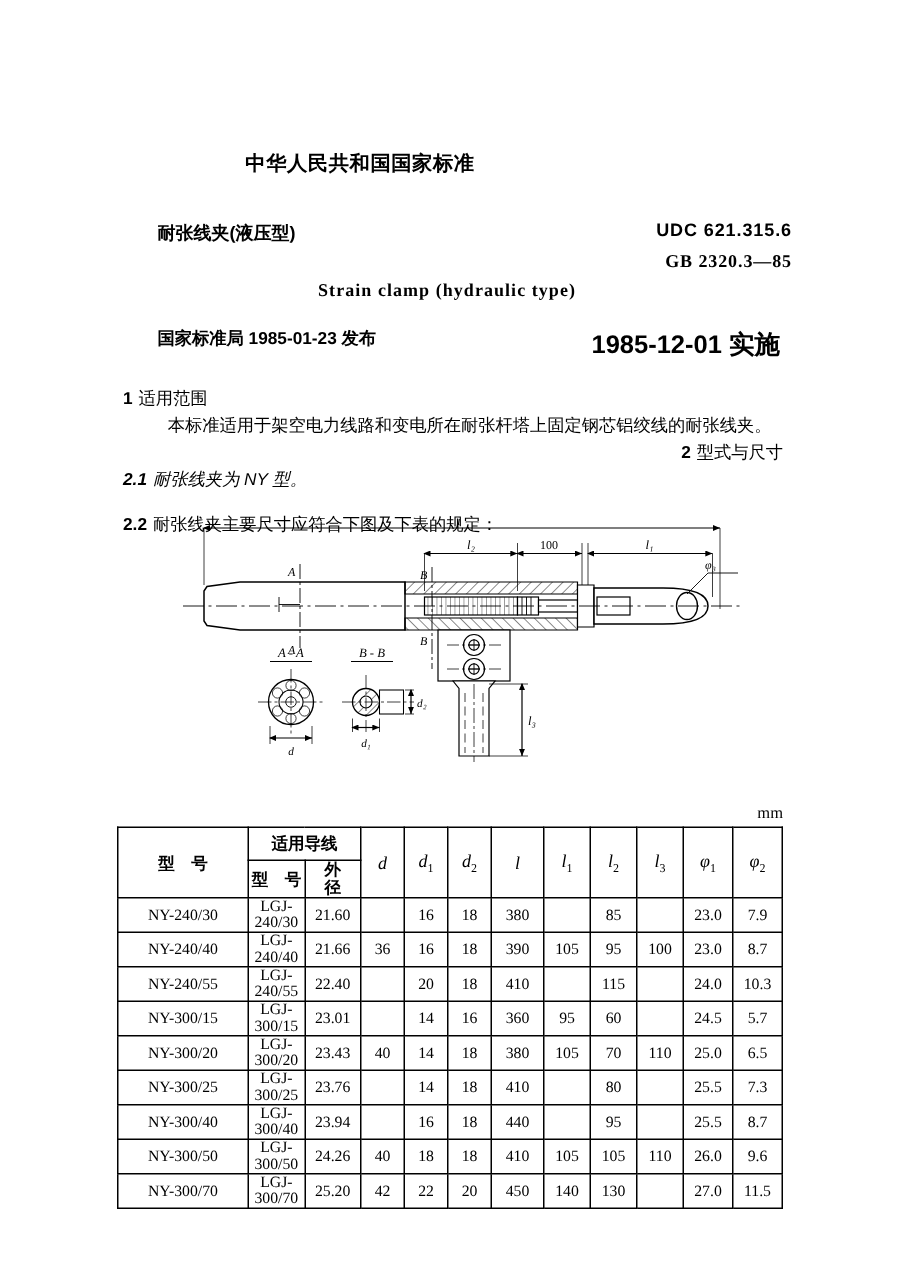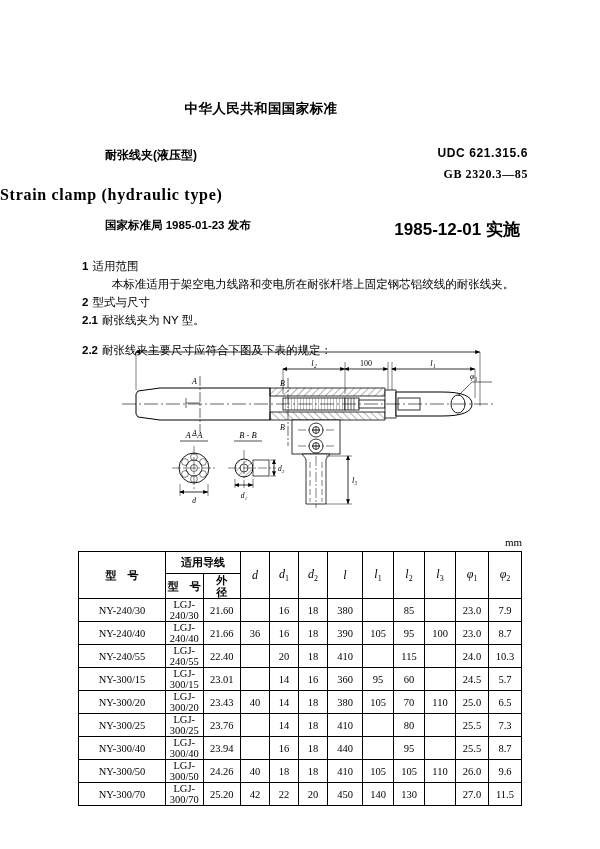--- a/index.html
+++ b/index.html
@@ -25,21 +25,20 @@
   
   .doc-title {
     position: absolute;
     left: 0; top: 100px;
     width: 480px;
     text-align: center;
     font-family: Liberation Serif, serif;
     font-weight: bold;
     font-size: 13.5px;
     letter-spacing: 0.4px;
-    margin-left: 21px;
   }
   .subject-title {
     position: absolute;
     left: 105px; top: 147px;
     font-family: "Liberation Sans", "DejaVu Sans", sans-serif;
     font-weight: bold;
     font-size: 12px;
   }
   .udc-line {
     position: absolute;
@@ -56,23 +55,24 @@
     font-family: "Liberation Serif", "DejaVu Serif", serif;
     font-weight: bold;
     font-size: 12px;
     letter-spacing: 0.6px;
     text-align: left;
   }
   .en-title {
     position: absolute;
     left: 0; top: 186px;
     width: 596px;
+    text-align: center;
     font-family: "Liberation Serif", "DejaVu Serif", serif;
     font-weight: bold;
-    font-size: 16px;
+    font-size: 12px;
     letter-spacing: 0.7px;
   }
   .issue-left {
     position: absolute;
     left: 105px; top: 218px;
     font-family: "Liberation Sans", "DejaVu Sans", sans-serif;
     font-weight: bold;
     font-size: 11.5px;
   }
   .issue-right {
@@ -91,22 +91,22 @@
     font-family: "Liberation Sans", "DejaVu Sans", sans-serif;
     font-size: 11.5px;
     line-height: 16px;
   }
   .clause-num {
     font-weight: bold;
     margin-right: 4px;
   }
   .p1 { top: 258px; }
   .p2 { top: 276px; text-indent: 22px; text-align: center; }
-  .p3 { top: 294px; }
-  .p4 { top: 312px; }
+  .p3 { top: 294px; text-align: right; }
+  .p4 { top: 312px; font-style: italic; }
   .p5 { top: 342px; }
 
   
   .drawing {
     position: absolute;
     left: 120px; top: 346px;
     width: 380px; height: 180px;
   }
   .drawing svg { display: block; }
 

